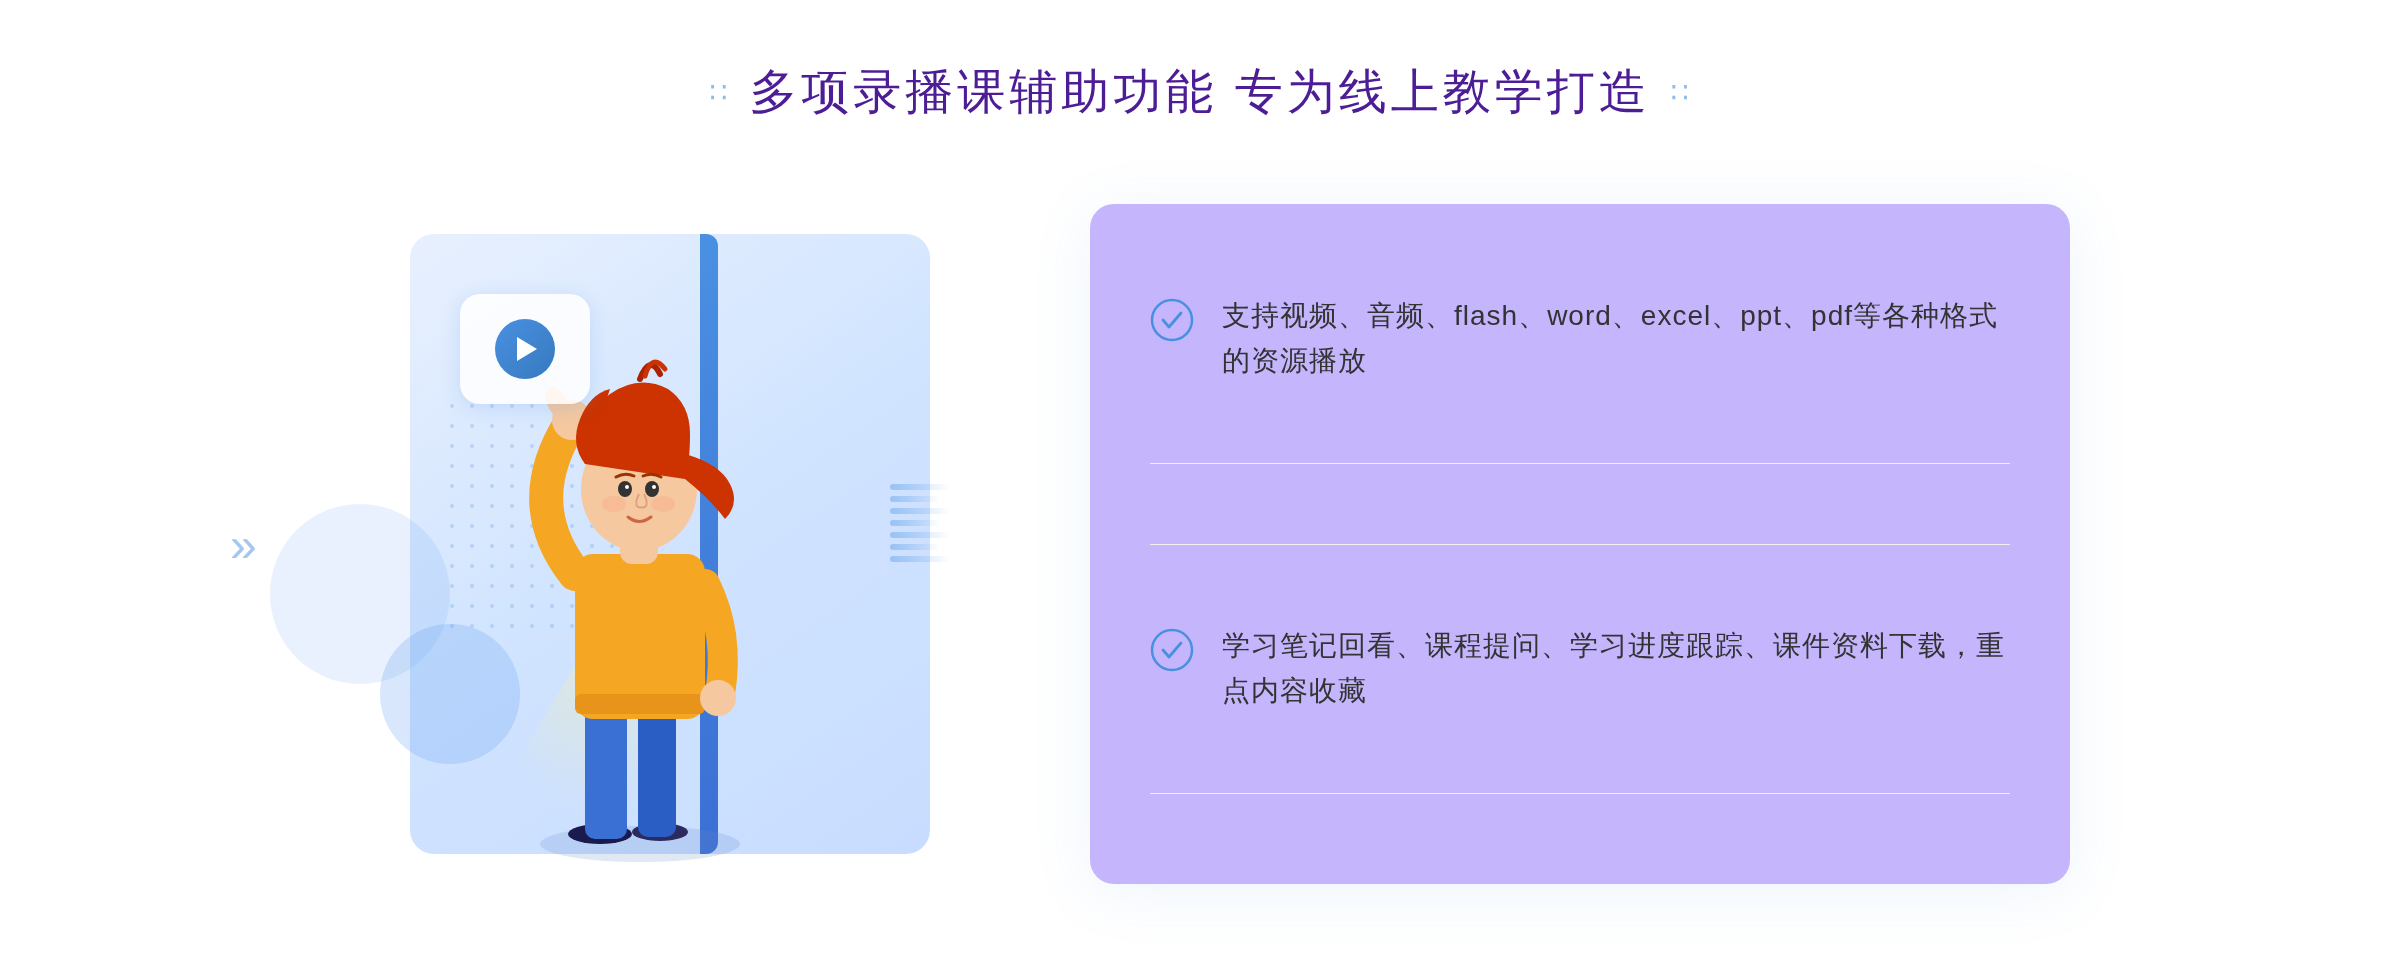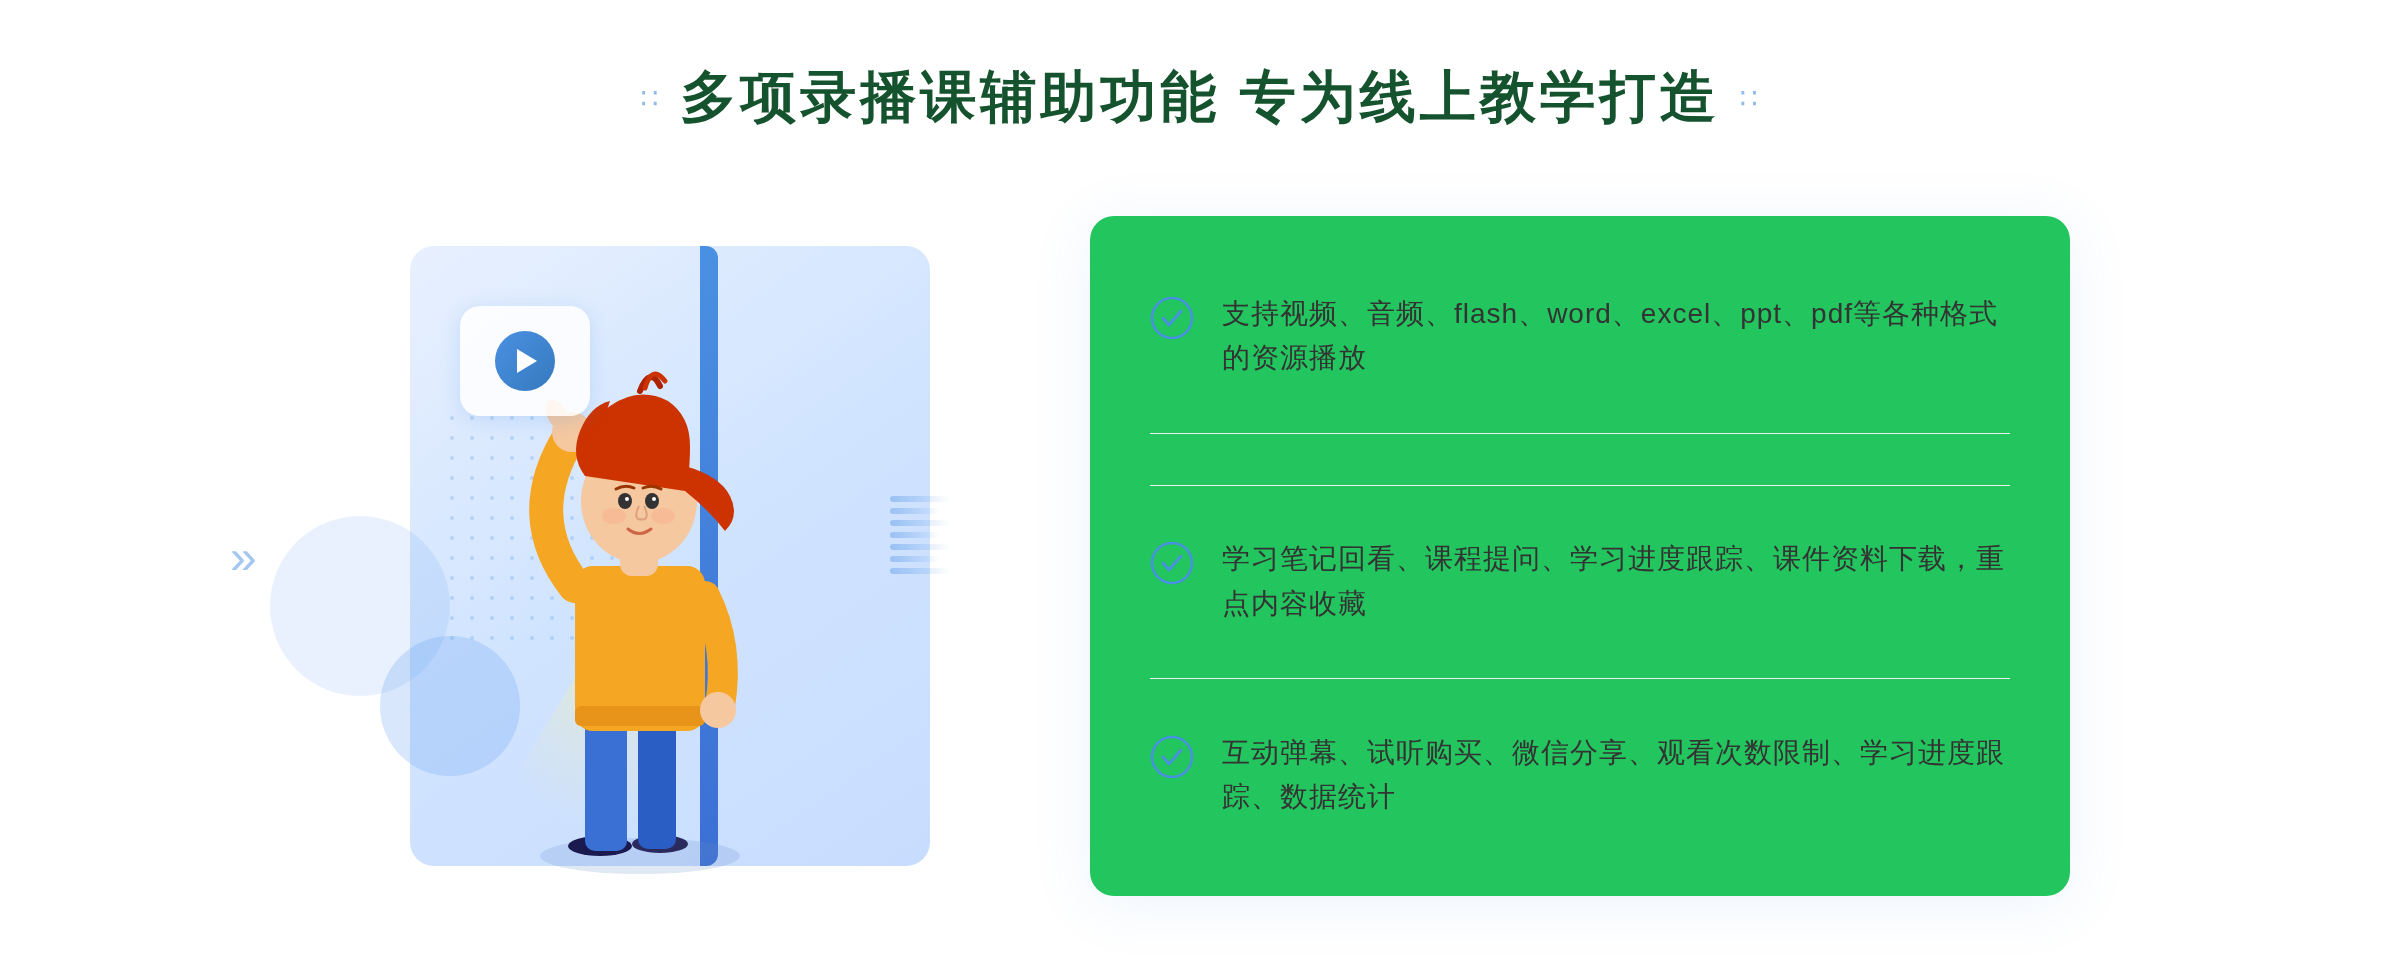--- a/index.html
+++ b/index.html
@@ -37,23 +37,23 @@
     }
 
     .header-dots {
       color: #4a90d9;
       font-size: 28px;
       letter-spacing: 2px;
       opacity: 0.6;
     }
 
     .header-title {
-      font-size: 56px;
-      font-weight: 700;
-      color: #14532d;
+      font-size: 48px;
+      font-weight: 400;
+      color: #4c1d95;
       letter-spacing: 4px;
     }
 
     .header-subtitle {
       font-size: 24px;
       color: #999;
       margin-top: 16px;
       letter-spacing: 2px;
     }
 
@@ -230,21 +230,21 @@
       height: 200px;
       background: radial-gradient(ellipse at top, rgba(255,240,150,0.4) 0%, transparent 70%);
       clip-path: polygon(50% 0%, 0% 100%, 100% 100%);
       z-index: 3;
     }
 
     
     .features-panel {
       flex: 1;
       max-width: 980px;
-      background: #22c55e;
+      background: #c4b5fd;
       border-radius: 24px;
       padding: 50px 60px;
       margin-left: 80px;
       margin-right: 200px;
       box-shadow: 0 8px 60px rgba(74, 144, 226, 0.1);
       height: 680px;
       display: flex;
       flex-direction: column;
       justify-content: space-around;
     }
@@ -528,26 +528,17 @@
           <svg viewBox="0 0 44 44" fill="none" xmlns="http://www.w3.org/2000/svg">
             <circle cx="22" cy="22" r="20" stroke="#4a90e2" stroke-width="2.5" fill="none"></circle>
             <path d="M 13 22 L 19 29 L 31 15" stroke="#4a90e2" stroke-width="2.8" fill="none" stroke-linecap="round" stroke-linejoin="round"></path>
           </svg>
         </div>
         <span class="feature-text">学习笔记回看、课程提问、学习进度跟踪、课件资料下载，重点内容收藏</span>
       </div>
 
       <div class="feature-divider"></div>
 
-      <div class="feature-item">
-        <div class="check-icon">
-          <svg viewBox="0 0 44 44" fill="none" xmlns="http://www.w3.org/2000/svg">
-            <circle cx="22" cy="22" r="20" stroke="#4a90e2" stroke-width="2.5" fill="none"></circle>
-            <path d="M 13 22 L 19 29 L 31 15" stroke="#4a90e2" stroke-width="2.8" fill="none" stroke-linecap="round" stroke-linejoin="round"></path>
-          </svg>
-        </div>
-        <span class="feature-text">互动弹幕、试听购买、微信分享、观看次数限制、学习进度跟踪、数据统计</span>
-      </div>
 
     </div>
 
   </div>
 </div>
 
 </body></html>

